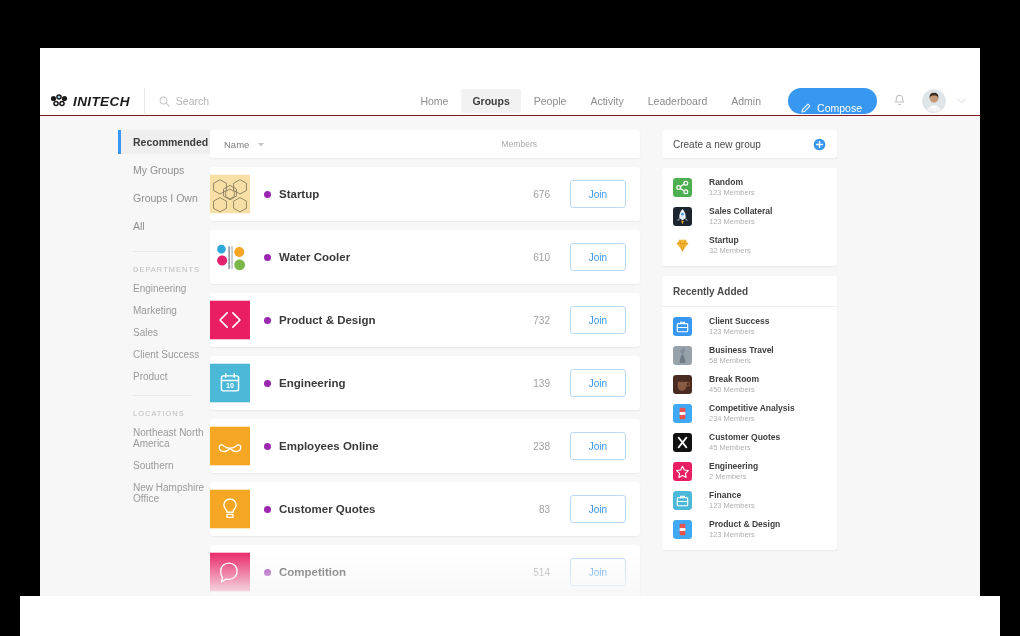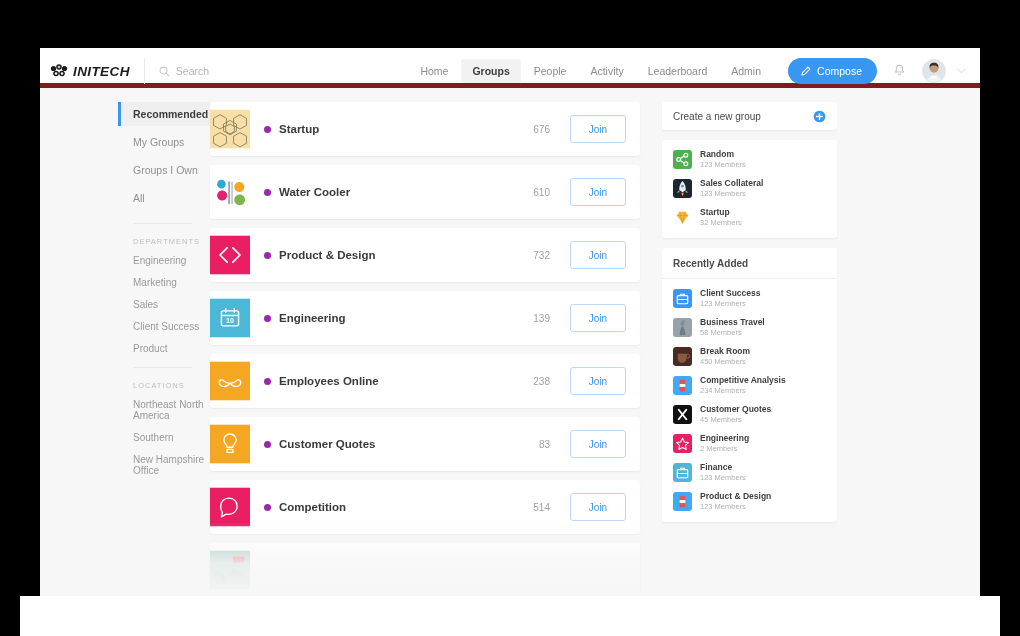--- a/index.html
+++ b/index.html
@@ -30,24 +30,25 @@
     width: 980px;
     height: 40px;
     background: #ffffff;
   }
 
   
   .topbar {
     position: relative;
     height: 40px;
     background: #ffffff;
-    border-bottom: 5px solid #7f1d1d;
+    border-bottom: 1px solid #7f1d1d;
     display: flex;
     align-items: center;
     padding: 11px 0 0 10px;
+    margin-top: 28px;
   }
 
   .brand {
     display: flex;
     align-items: center;
     gap: 5px;
     padding-right: 14px;
     margin-right: 0;
   }
   .brand-mark { width: 18px; height: 14px; display: block; }
@@ -95,21 +96,21 @@
     white-space: nowrap;
   }
   .nav-item.active {
     background: #f2f2f2;
     color: #3d3d3d;
     font-weight: bold;
   }
 
   .compose-btn {
     display: flex;
-    align-items: center;
+    align-items: flex-end;
     gap: 6px;
     background: #3897f0;
     color: #fff;
     border: 0;
     border-radius: 14px;
     height: 26px;
     padding: 0 15px 0 12px;
     font-size: 10.5px;
     font-family: "Liberation Sans", sans-serif;
     cursor: pointer;
@@ -301,21 +302,21 @@
     color: #4a4a4a;
     font-weight: bold;
     padding: 10px 11px 9px;
     border-bottom: 1px solid #efefef;
   }
   .panel-body { padding: 9px 11px 11px; }
 
   .g-item {
     display: flex;
     align-items: center;
-    gap: 8px;
+    gap: 17px;
     margin-bottom: 9px;
     cursor: pointer;
   }
   .g-item:last-child { margin-bottom: 0; }
   .g-ico { width: 19px; height: 19px; border-radius: 3px; flex: none; overflow: hidden; }
   .g-ico svg { width: 100%; height: 100%; display: block; }
   .g-text { line-height: 1.25; }
   .g-name { font-size: 8.5px; color: #3e3e3e; font-weight: bold; display: block; }
   .g-sub { font-size: 7.5px; color: #b0b0b0; display: block; }
 </style>
@@ -408,20 +409,27 @@
       <div class="side-divider"></div>
 
       <div class="side-head">LOCATIONS</div>
       <div class="side-sub">Northeast North America</div>
       <div class="side-sub">Southern</div>
       <div class="side-sub">New Hampshire Office</div>
     </div>
 
     <div class="main">
 
+      <div class="list-head">
+        <span class="lh-name">Name</span>
+        <svg class="sort-ico" viewBox="0 0 12 8">
+          <path d="M1 1.5h10L6 7z" fill="#8f8f8f"></path>
+        </svg>
+        <span class="lh-members">Members</span>
+      </div>
 
       <div class="grow">
 
         <div class="row">
           <div class="row-ico">
             <svg viewBox="0 0 56 54">
               <rect width="56" height="54" fill="#f7dfa5"></rect>
               <g fill="none" stroke="#6f6550" stroke-width="1">
                 <path d="M14 7l9 5v10l-9 5-9-5V12z"></path>
                 <path d="M42 7l9 5v10l-9 5-9-5V12z"></path>

